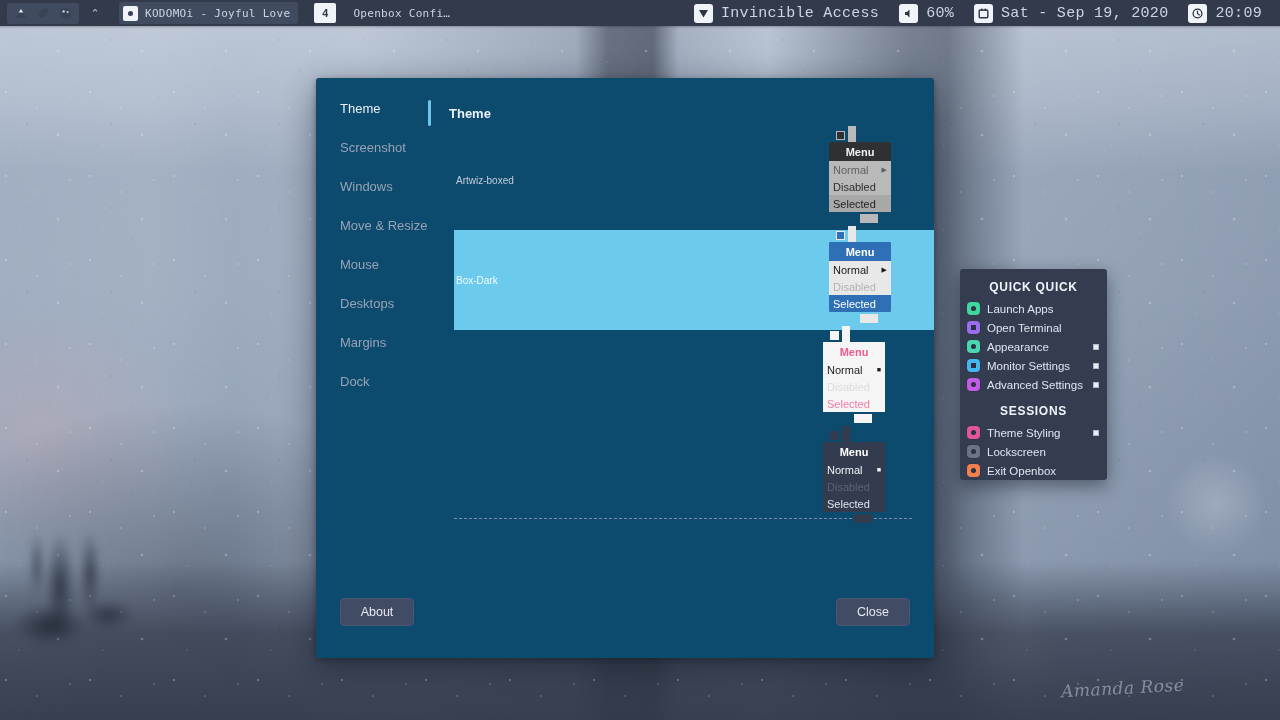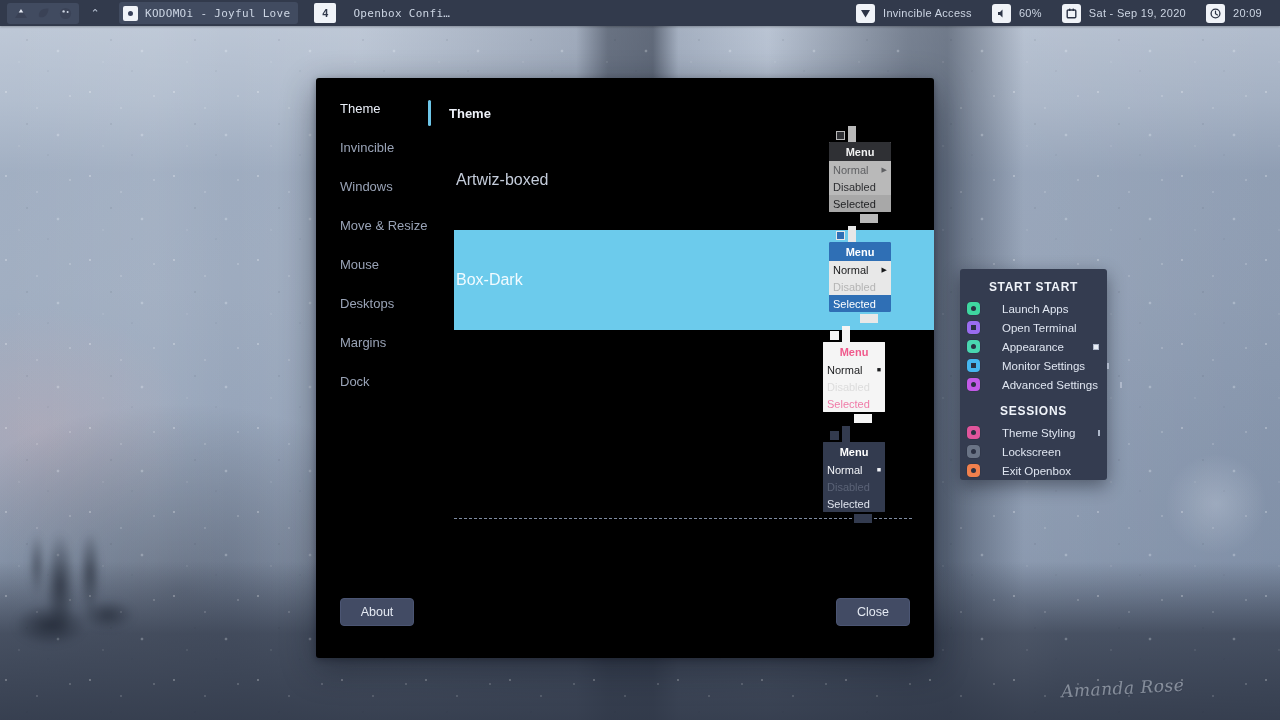--- a/index.html
+++ b/index.html
@@ -137,35 +137,35 @@
     width: 22px; height: 20px; margin-left: 16px;
     background: #f0f3f8; color: #323a4c;
     border-radius: 2px;
     display: flex; align-items: center; justify-content: center;
     font-family: "DejaVu Sans Mono", monospace; font-size: 11px; font-weight: bold;
   }
   .panel-right { margin-left: auto; display: flex; align-items: center; height: 100%; padding-right: 8px; }
   .tray-item {
     display: flex; align-items: center; gap: 8px;
     height: 22px; padding: 0 10px 0 6px; margin-left: 4px;
-    font-family: Liberation Sans, sans-serif; font-size: 11px;
+    font-family: Liberation Mono, monospace; font-size: 15px;
     color: #ccd5e3; letter-spacing: .3px;
   }
   .tray-box {
     width: 19px; height: 19px; border-radius: 3px;
     background: #f0f3f8; color: #2c3446;
     display: flex; align-items: center; justify-content: center;
     font-size: 11px; line-height: 1;
   }
 
   
   #obconf {
     position: absolute; left: 316px; top: 78px;
     width: 618px; height: 580px;
-    background: #000000;
+    background: #0c4a6e;
     border-radius: 3px;
     box-shadow: 0 10px 34px rgba(14,18,28,.45), 0 2px 6px rgba(14,18,28,.35);
     z-index: 20;
     overflow: hidden;
     color: #d8dde8;
   }
   #obconf-body { display: flex; height: 502px; }
   
   #ob-sidebar {
     width: 110px; padding: 22px 0 0 24px;
@@ -193,21 +193,21 @@
     position: absolute; left: 138px; top: 52px;
     width: 480px; height: 400px;
     overflow: hidden;
   }
   .theme-row {
     position: relative; height: 100px;
     display: flex; align-items: center;
   }
   .theme-row.selected { background: #6ccbec; }
   .theme-row .tname {
-    margin-left: 2px; font-size: 16px; color: #c4ccda;
+    margin-left: 2px; font-size: 10px; color: #c4ccda;
   }
   .theme-row.selected .tname { color: #f2fbff; }
   #sel-dash {
     position: absolute; left: 138px; top: 440px; width: 458px;
     border-top: 1px dashed #7f8ca3;
   }
 
   
   .preview {
     position: absolute; width: 80px;
@@ -261,21 +261,21 @@
     color: #dfe5f0;
     font-size: 11.5px;
   }
   .qs-header {
     text-align: center; font-weight: bold; font-size: 12px;
     letter-spacing: .7px; color: #f0f4fa;
     padding: 3px 0 5px;
   }
   .qs-header.second { padding-top: 10px; }
   .qs-item {
-    display: flex; align-items: center; gap: 22px;
+    display: flex; align-items: center; gap: 7px;
     height: 19px; padding: 0 8px 0 7px;
   }
   .qs-ico {
     width: 13px; height: 13px; border-radius: 4px; flex: 0 0 13px;
     display: flex; align-items: center; justify-content: center;
     font-size: 7px; color: #2a3042;
     box-shadow: 0 0 0 .5px rgba(0,0,0,.15);
   }
   .qs-ico .dot { width: 5px; height: 5px; border-radius: 50%; background: #2b3143; }
   .qs-ico .sq  { width: 5px; height: 5px; background: #2b3143; }
@@ -370,21 +370,21 @@
       <span>20:09</span>
     </div>
   </div>
 </div>
 
 <div id="obconf">
   <div id="obconf-body">
 
     <nav id="ob-sidebar">
       <div class="ob-nav selected">Theme</div>
-      <div class="ob-nav">Invincible</div>
+      <div class="ob-nav">Screenshot</div>
       <div class="ob-nav">Windows</div>
       <div class="ob-nav">Move &amp; Resize</div>
       <div class="ob-nav">Mouse</div>
       <div class="ob-nav">Desktops</div>
       <div class="ob-nav">Margins</div>
       <div class="ob-nav">Dock</div>
     </nav>
 
     <section id="ob-content">
       <div id="ob-head">
@@ -488,21 +488,21 @@
     </div>
 
 
   <div id="obconf-footer">
     <div class="ob-btn">About</div>
     <div class="ob-btn">Close</div>
   </div>
 </div>
 
 <div id="quickstart">
-  <div class="qs-header">START START</div>
+  <div class="qs-header">QUICK QUICK</div>
   <div id="qs-list1">
       <div class="qs-item">
         <span class="qs-ico" style="background: rgb(63, 214, 160);">
           <span class="dot"></span>
         </span>
         <span class="qs-label">Launch Apps</span>
       </div>
       <div class="qs-item">
         <span class="qs-ico" style="background: rgb(154, 108, 240);">
           <span class="sq"></span>

